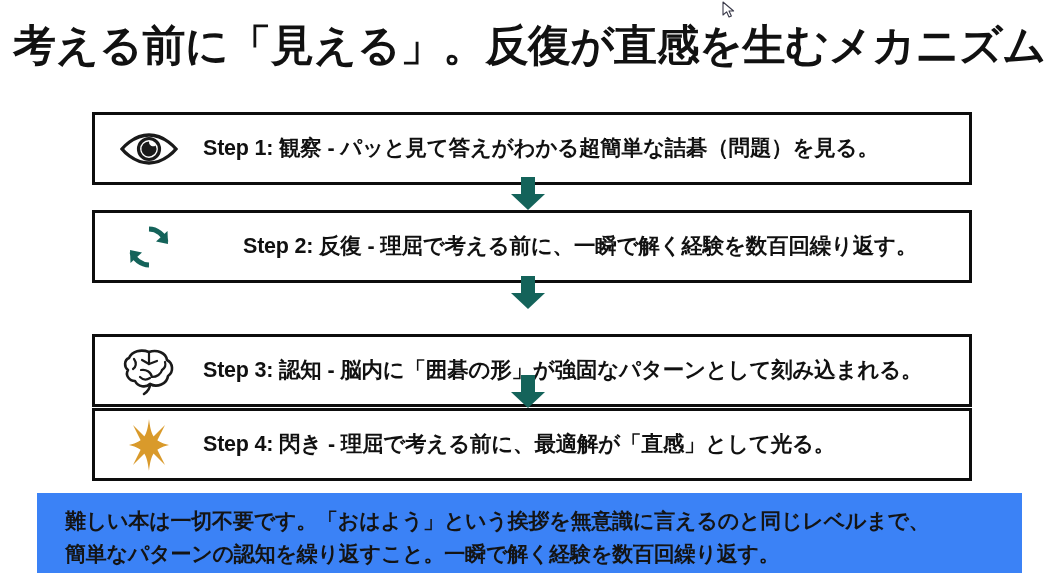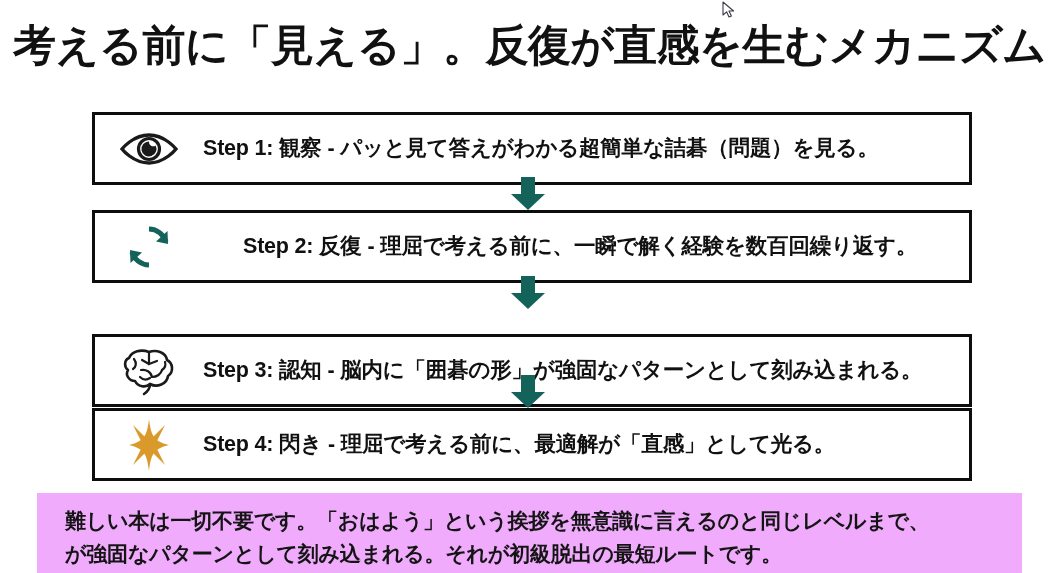--- a/index.html
+++ b/index.html
@@ -79,21 +79,21 @@
   .arrow-2 { top: 276px; }
   .arrow-3 { top: 375px; }
 
   
   .footer {
     position: absolute;
     left: 37px;
     top: 493px;
     width: 985px;
     height: 80px;
-    background: #f0abfc;
+    background: #3b82f6;
     box-sizing: border-box;
     padding: 12px 0 0 28px;
   }
   .footer-line {
     font-size: 21px;
     font-weight: 700;
     color: #141414;
     letter-spacing: -0.2px;
     line-height: 1.55;
     white-space: nowrap;
@@ -187,20 +187,20 @@
       <path d="M44 8 L32 20 L36 24 Z" fill="#d99a2b"></path>
       <path d="M12 48 L24 36 L20 32 Z" fill="#d99a2b"></path>
       <path d="M44 48 L32 36 L36 32 Z" fill="#d99a2b"></path>
     </svg>
   </div>
   <div class="step-text">Step 4: 閃き - 理屈で考える前に、最適解が「直感」として光る。</div>
 </div>
 
 <div class="footer">
   <div class="footer-line">難しい本は一切不要です。「おはよう」という挨拶を無意識に言えるのと同じレベルまで、</div>
-  <div class="footer-line">が強固なパターンとして刻み込まれる。それが初級脱出の最短ルートです。</div>
+  <div class="footer-line">簡単なパターンの認知を繰り返すこと。一瞬で解く経験を数百回繰り返す。</div>
 </div>
 
 <div class="cursor">
   <svg width="14" height="18" viewBox="0 0 14 18">
     <path d="M1 1 L1 14 L4.6 10.8 L7 16 L9.4 15 L7 10 L11.6 10 Z" fill="#ffffff" stroke="#3a3a4a" stroke-width="1.1" stroke-linejoin="round"></path>
   </svg>
 </div>
 
 </body></html>

